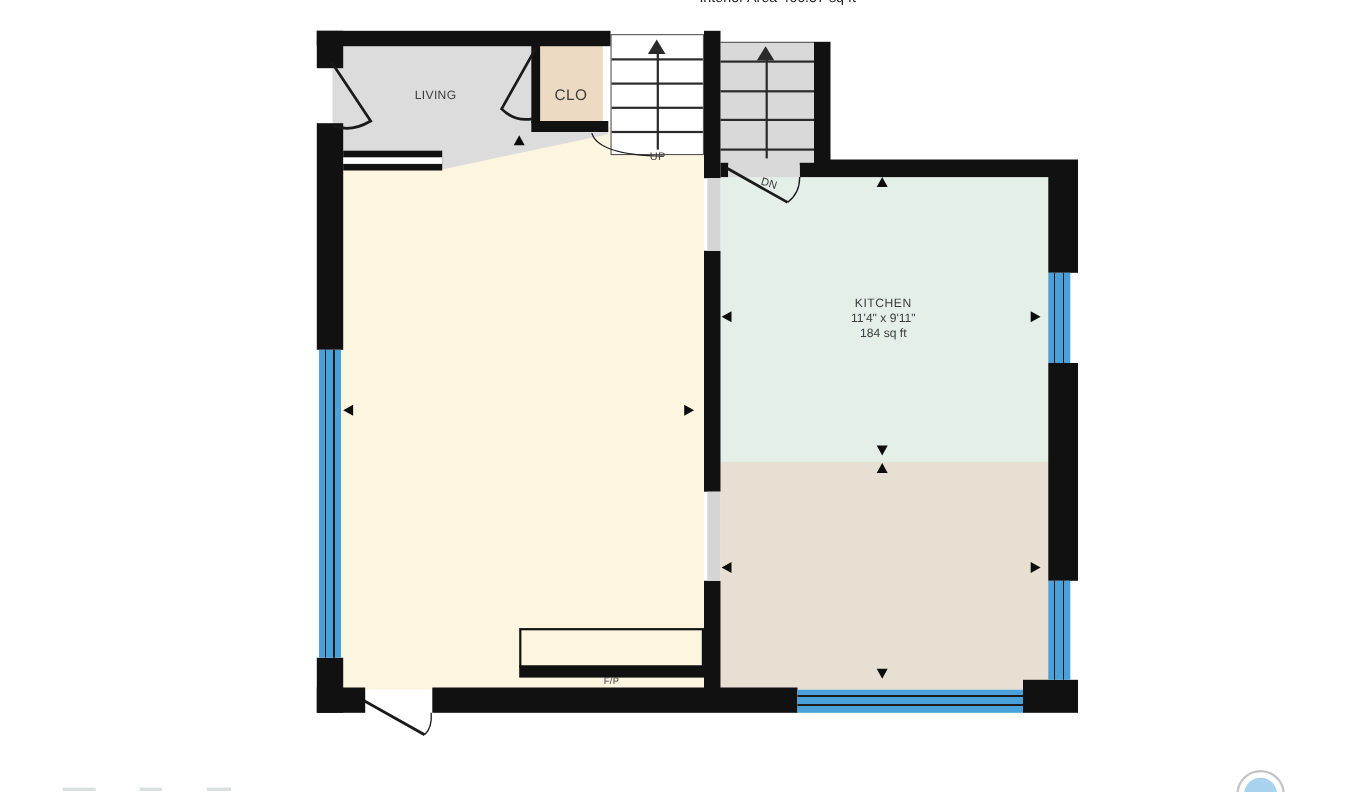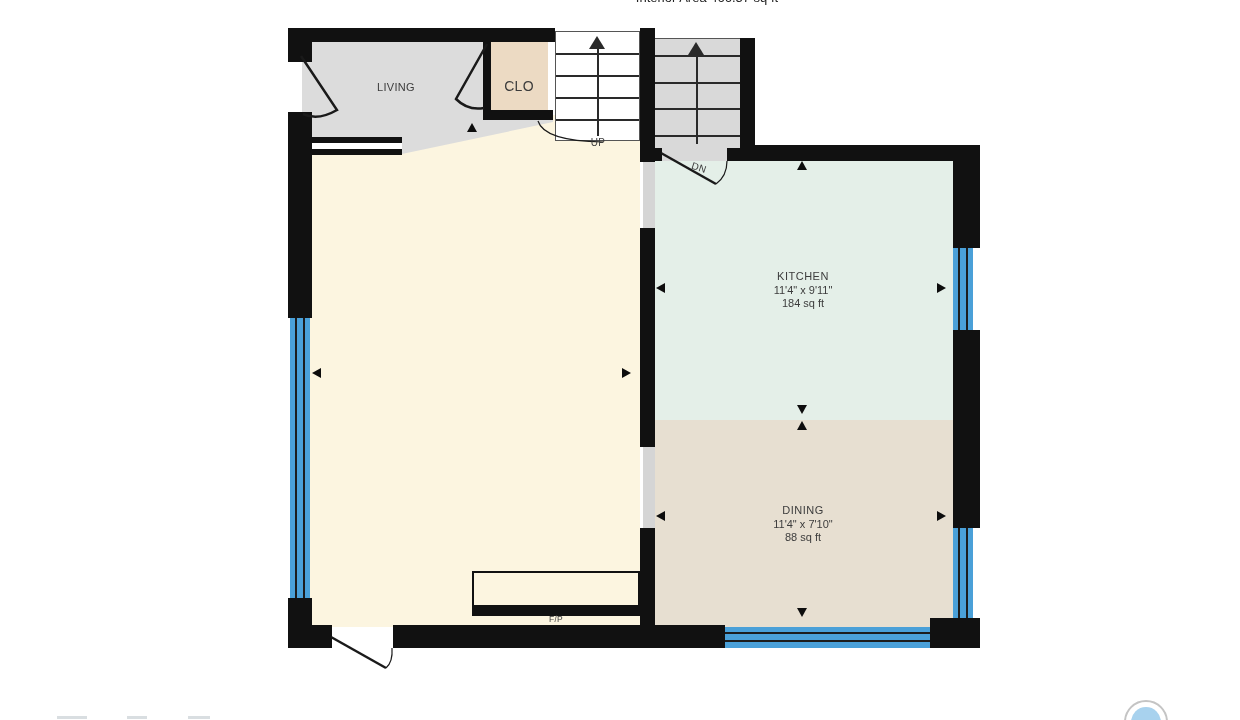--- a/index.html
+++ b/index.html
@@ -121,25 +121,20 @@
   <div class="lbl" style="left:336px;top:81px;width:120px;">LIVING</div>
   <div class="lbl" style="left:489px;top:80px;width:60px;font-size:14px;">CLO</div>
   <div class="lbl" style="left:578px;top:136px;width:40px;font-size:10px;">UP</div>
   <div class="lbl" style="left:679px;top:161px;width:40px;font-size:10px;transform:rotate(18deg);">DN</div>
 
   <div class="room-lbl" style="left:723px;top:270px;width:160px;">
     <div class="rname">KITCHEN</div>
     <div>11'4" x 9'11"</div>
     <div>184 sq ft</div>
   </div>
-  <div class="room-lbl" style="left:723px;top:504px;width:160px;">
-    <div class="rname">DINING</div>
-    <div>11'4" x 7'10"</div>
-    <div>88 sq ft</div>
-  </div>
 
   <div class="mark" style="left:57px;top:716px;width:30px;"></div>
   <div class="mark" style="left:127px;top:716px;width:20px;"></div>
   <div class="mark" style="left:188px;top:716px;width:22px;"></div>
 
   <div class="abs" style="left:1124px;top:700px;width:44px;height:44px;border:2px solid #c4c4c4;border-radius:50%;background:#fff;box-sizing:border-box;">
     <div class="abs" style="left:5px;top:5px;width:30px;height:30px;border-radius:50%;background:var(--logo_blue,#a8d2ee);"></div>
   </div>
 
 </div>

